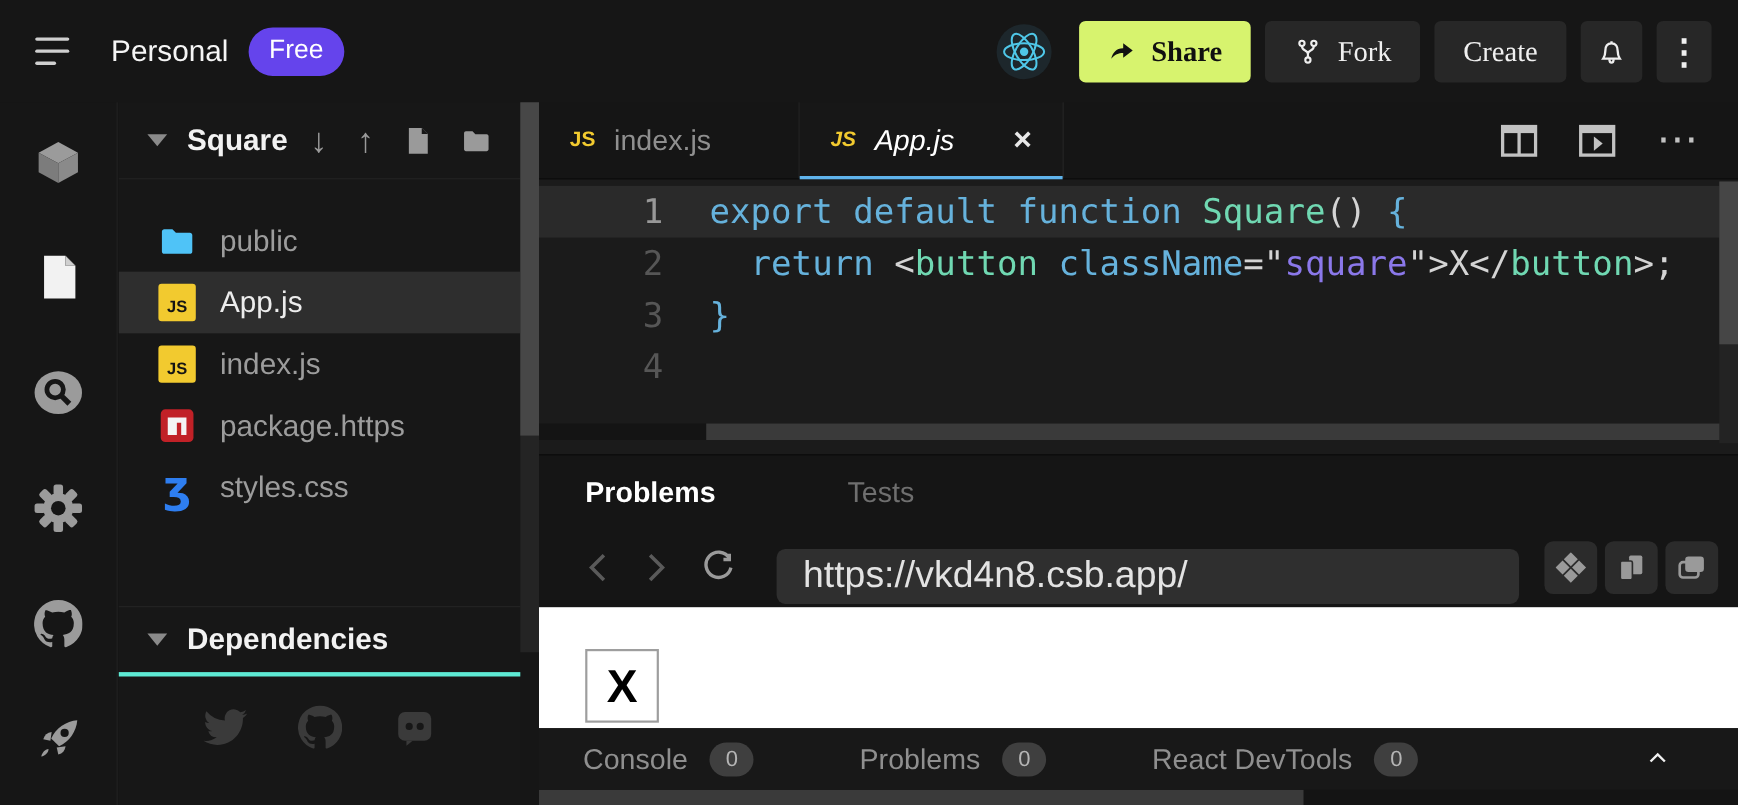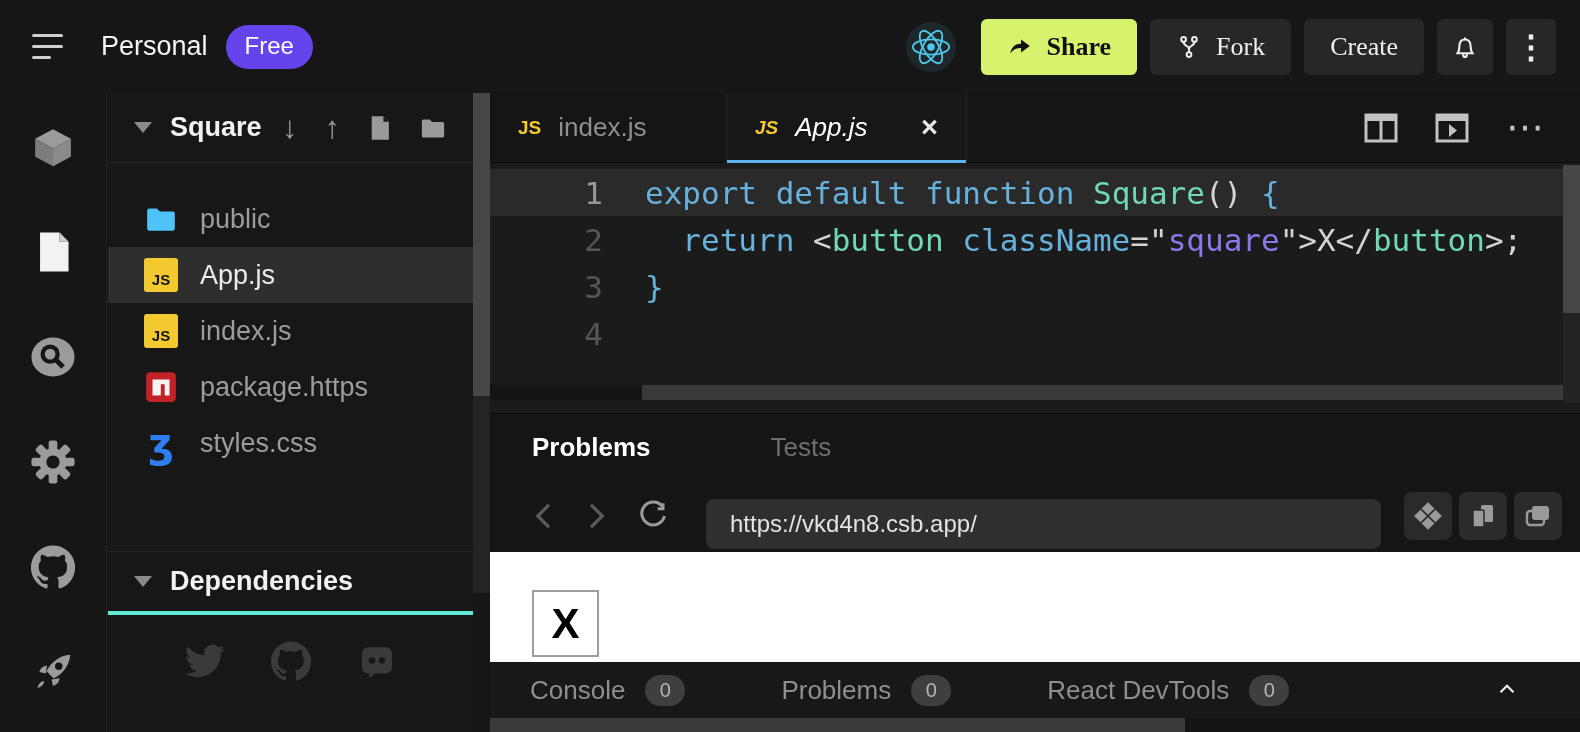--- a/index.html
+++ b/index.html
@@ -96,21 +96,21 @@
   
   .devtools { position:absolute; top:320px; left:0; right:0; bottom:0; background:#151515;
     display:flex; flex-direction:column; border-top:1px solid #0a0a0a; }
   .devtools-tabs { height:66px; display:flex; align-items:center; padding-left:42px; gap:120px; font-size:26px; }
   .dt-tab { color:#6f6f6f; cursor:pointer; }
   .dt-tab.active { color:#ffffff; font-weight:700; }
   .navrow { height:72px; display:flex; align-items:center; padding:0 18px 0 28px; }
   .nav-arrow { width:52px; display:flex; justify-content:center; cursor:pointer; }
   .nav-refresh { width:62px; display:flex; justify-content:center; cursor:pointer; }
   .urlbar { flex:1; height:50px; background:#2f2f2f; border-radius:8px; margin:15px 16px 0 22px;
-    display:flex; align-items:center; padding:0 24px; font-size:24px; color:#e3e3e3; cursor:text; }
+    display:flex; align-items:center; padding:0 24px; font-size:34px; color:#e3e3e3; cursor:text; }
   .nav-btn-sq { width:48px; height:48px; background:#2b2b2b; border-radius:8px; margin-left:7px;
     display:flex; align-items:center; justify-content:center; cursor:pointer; }
   .preview { height:110px; background:#ffffff; position:relative; }
   .x-btn { position:absolute; left:42px; top:38px; width:67px; height:67px; background:#fff;
     border:2px solid #9e9e9e; color:#000; font-weight:700; font-size:42px;
     display:flex; align-items:center; justify-content:center; font-family:"Liberation Sans",sans-serif; cursor:pointer; }
   .consolebar { height:56px; background:#181818; display:flex; align-items:center;
     padding-left:40px; gap:96px; font-size:26px; color:#8f8f8f; position:relative; }
   .cb-item { display:flex; align-items:center; cursor:pointer; }
   .badge { min-width:40px; height:31px; border-radius:16px; background:#3f3f3f; color:#b5b5b5;

